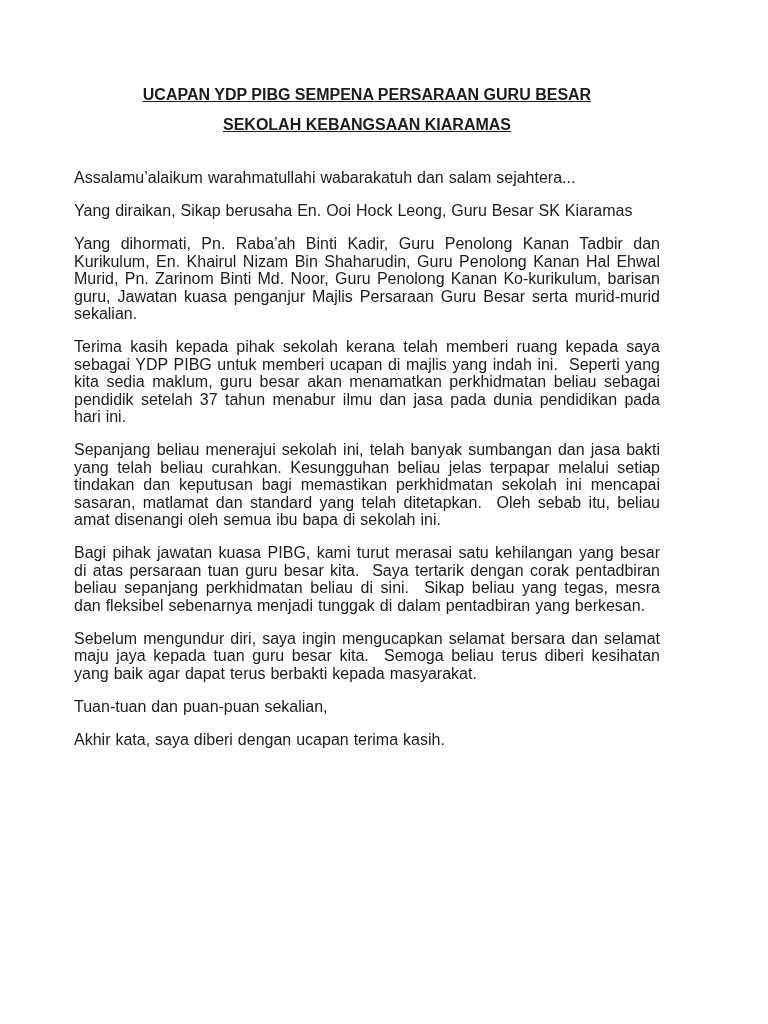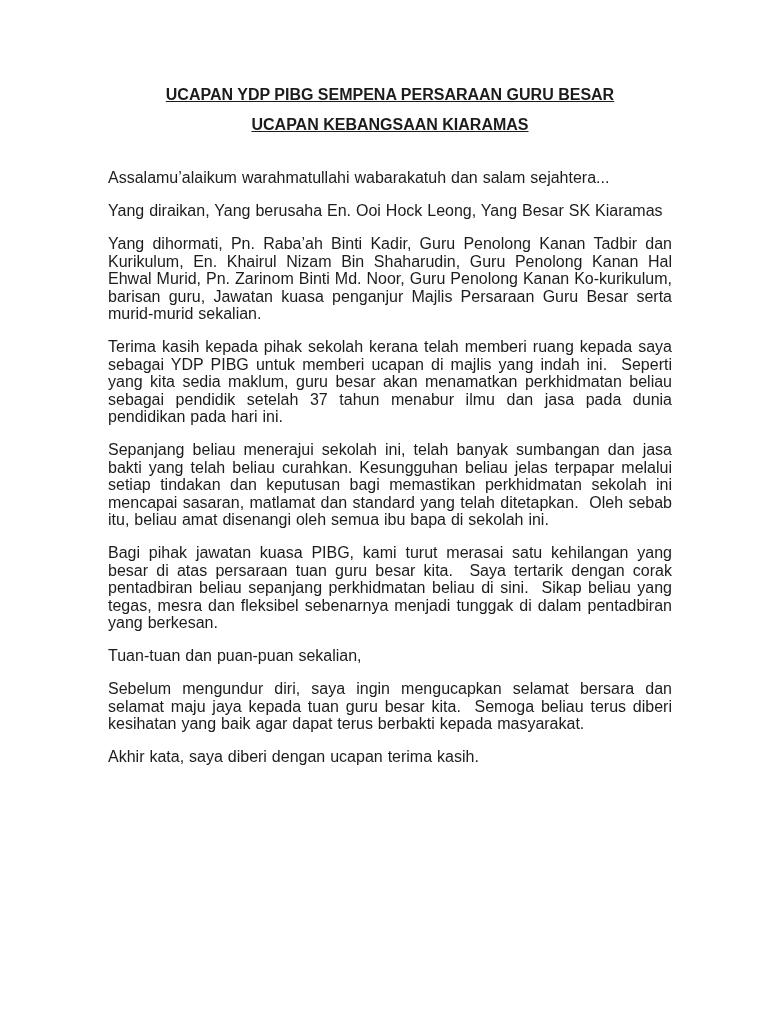--- a/index.html
+++ b/index.html
@@ -10,58 +10,58 @@
   body {
     width: 768px;
     height: 1024px;
     overflow: hidden;
   }
   .page {
     box-sizing: border-box;
     width: 768px;
     height: 1024px;
     background: #ffffff;
-    padding: 86px 92px 0 104px;
+    padding: 86px 92px 0 58px;
     font-family: "Liberation Sans", sans-serif;
     color: #1c1c1c;
   }
   .doc-title {
     font-size: 16px;
     font-weight: bold;
     line-height: 18px;
     text-align: center;
     text-decoration: underline;
     margin: 0 0 12px 0;
   }
   .doc-title.second {
     margin: 0 0 35px 0;
   }
   .doc-body {
-    margin: 4px;
+    margin: 16px;
   }
   .para {
     font-size: 16px;
     line-height: 17.5px;
     text-align: justify;
     text-justify: inter-word;
     white-space: pre-wrap;
     margin: 0 0 15.5px 0;
     word-spacing: 0.5px;
   }
 </style>
 </head>
 <body>
 
 <div class="page">
   <div class="doc-title">UCAPAN YDP PIBG SEMPENA PERSARAAN GURU BESAR</div>
-  <div class="doc-title second">UCAPAN KEBANGSAAN KIARAMAS</div>
+  <div class="doc-title second">SEKOLAH KEBANGSAAN KIARAMAS</div>
   <div class="doc-body">
       <p class="para">Assalamu’alaikum warahmatullahi wabarakatuh dan salam sejahtera...</p>
-      <p class="para">Yang diraikan, Yang berusaha En. Ooi Hock Leong, Yang Besar SK Kiaramas</p>
+      <p class="para">Yang diraikan, Sikap berusaha En. Ooi Hock Leong, Guru Besar SK Kiaramas</p>
       <p class="para">Yang dihormati, Pn. Raba’ah Binti Kadir, Guru Penolong Kanan Tadbir dan Kurikulum, En. Khairul Nizam Bin Shaharudin, Guru Penolong Kanan Hal Ehwal Murid, Pn. Zarinom Binti Md. Noor, Guru Penolong Kanan Ko-kurikulum, barisan guru, Jawatan kuasa penganjur Majlis Persaraan Guru Besar serta murid-murid sekalian.</p>
       <p class="para">Terima kasih kepada pihak sekolah kerana telah memberi ruang kepada saya sebagai YDP PIBG untuk memberi ucapan di majlis yang indah ini.  Seperti yang kita sedia maklum, guru besar akan menamatkan perkhidmatan beliau sebagai pendidik setelah 37 tahun menabur ilmu dan jasa pada dunia pendidikan pada hari ini.</p>
       <p class="para">Sepanjang beliau menerajui sekolah ini, telah banyak sumbangan dan jasa bakti yang telah beliau curahkan. Kesungguhan beliau jelas terpapar melalui setiap tindakan dan keputusan bagi memastikan perkhidmatan sekolah ini mencapai sasaran, matlamat dan standard yang telah ditetapkan.  Oleh sebab itu, beliau amat disenangi oleh semua ibu bapa di sekolah ini.</p>
       <p class="para">Bagi pihak jawatan kuasa PIBG, kami turut merasai satu kehilangan yang besar di atas persaraan tuan guru besar kita.  Saya tertarik dengan corak pentadbiran beliau sepanjang perkhidmatan beliau di sini.  Sikap beliau yang tegas, mesra dan fleksibel sebenarnya menjadi tunggak di dalam pentadbiran yang berkesan.</p>
+      <p class="para">Sebelum mengundur diri, saya ingin mengucapkan selamat bersara dan selamat maju jaya kepada tuan guru besar kita.  Semoga beliau terus diberi kesihatan yang baik agar dapat terus berbakti kepada masyarakat.</p>
       <p class="para">Tuan-tuan dan puan-puan sekalian,</p>
-      <p class="para">Sebelum mengundur diri, saya ingin mengucapkan selamat bersara dan selamat maju jaya kepada tuan guru besar kita.  Semoga beliau terus diberi kesihatan yang baik agar dapat terus berbakti kepada masyarakat.</p>
       <p class="para">Akhir kata, saya diberi dengan ucapan terima kasih.</p>
     </div>
 </div>
 
 </body></html>

